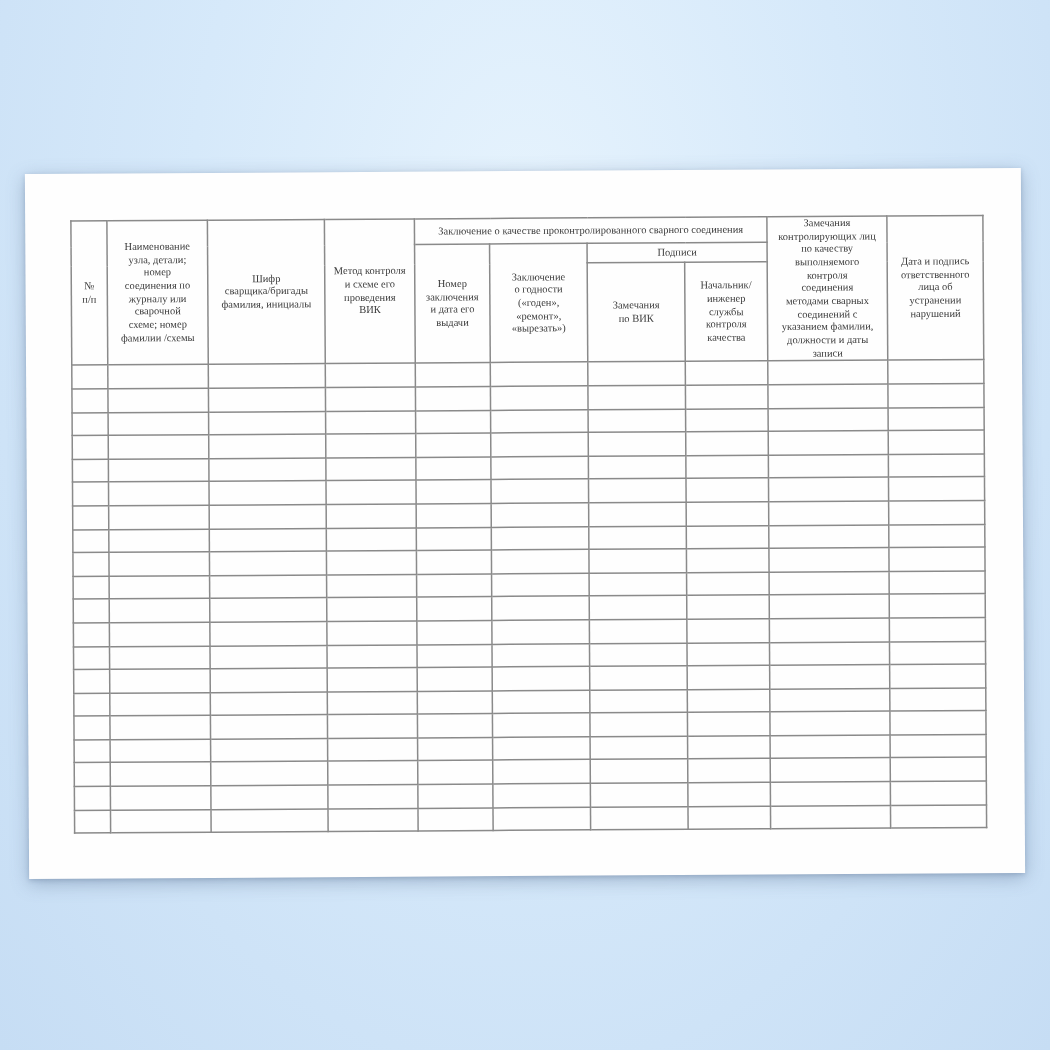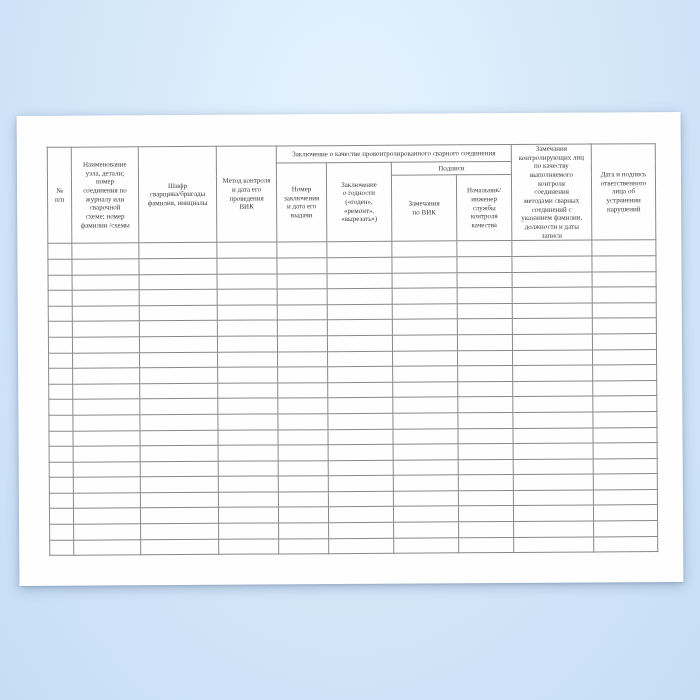--- a/index.html
+++ b/index.html
@@ -82,21 +82,21 @@
 номер
 соединения по
 журналу или
 сварочной
 схеме; номер
 фамилии /схемы</th>
         <th rowspan="3">Шифр
 сварщика/бригады
 фамилия, инициалы</th>
         <th rowspan="3">Метод контроля
-и дата его
+и схеме его
 проведения
 ВИК</th>
         <th colspan="4" class="group">Заключение о качестве проконтролированного сварного соединения</th>
         <th rowspan="3" class="remarks">Замечания
 контролирующих лиц
 по качеству
 выполняемого
 контроля
 соединения
 методами сварных

